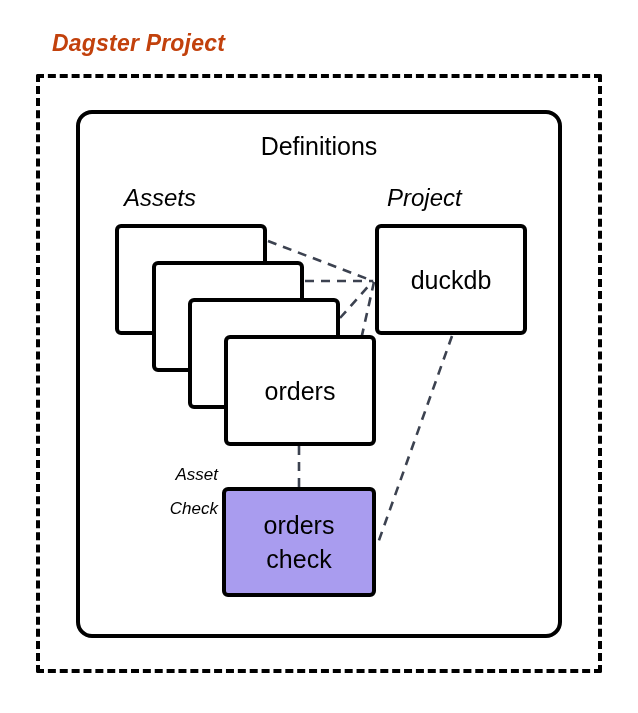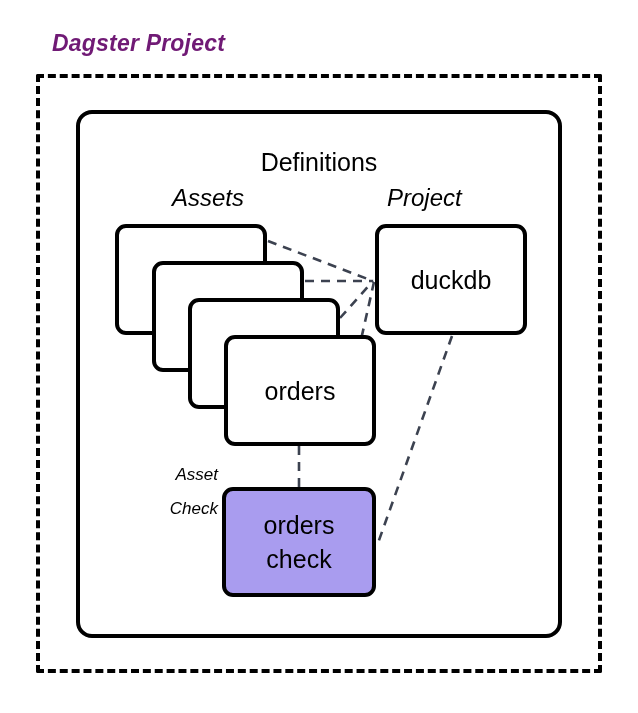--- a/index.html
+++ b/index.html
@@ -30,21 +30,21 @@
     border-radius: 2px;
     background: transparent;
   }
   .project-label {
     position: absolute;
     left: 52px;
     top: 30px;
     font-size: 23px;
     font-style: italic;
     font-weight: 700;
-    color: #701a75;
+    color: #c2410c;
     white-space: nowrap;
     letter-spacing: 0.2px;
   }
   
   .definitions-box {
     position: absolute;
     left: 76px;
     top: 110px;
     width: 486px;
     height: 528px;
@@ -54,50 +54,49 @@
     background: #ffffff;
   }
   .definitions-title {
     position: absolute;
     left: 0;
     top: 132px;
     width: 638px;
     text-align: center;
     font-size: 25px;
     color: #000000;
-    margin-top: 16px;
   }
   
   .group-label {
     position: absolute;
     font-size: 24px;
     font-style: italic;
     font-weight: 400;
     color: #000000;
     white-space: nowrap;
   }
-  .label-assets   { left: 124px; top: 184px; margin-left: 48px; }
+  .label-assets   { left: 124px; top: 184px; }
   .label-resource { left: 387px; top: 184px; }
   .label-assetcheck {
     position: absolute;
     left: 110px;
     top: 458px;
     width: 108px;
     text-align: right;
     font-size: 17px;
     font-style: italic;
     line-height: 34px;
     color: #000000;
   }
   
   .node {
     position: absolute;
     box-sizing: border-box;
     border: 4px solid #000000;
-    border-radius: 11px;
+    border-radius: 6px;
     background: #ffffff;
     display: flex;
     flex-direction: column;
     align-items: center;
     justify-content: center;
     font-size: 25px;
     line-height: 34px;
     color: #000000;
     text-align: left;
   }

